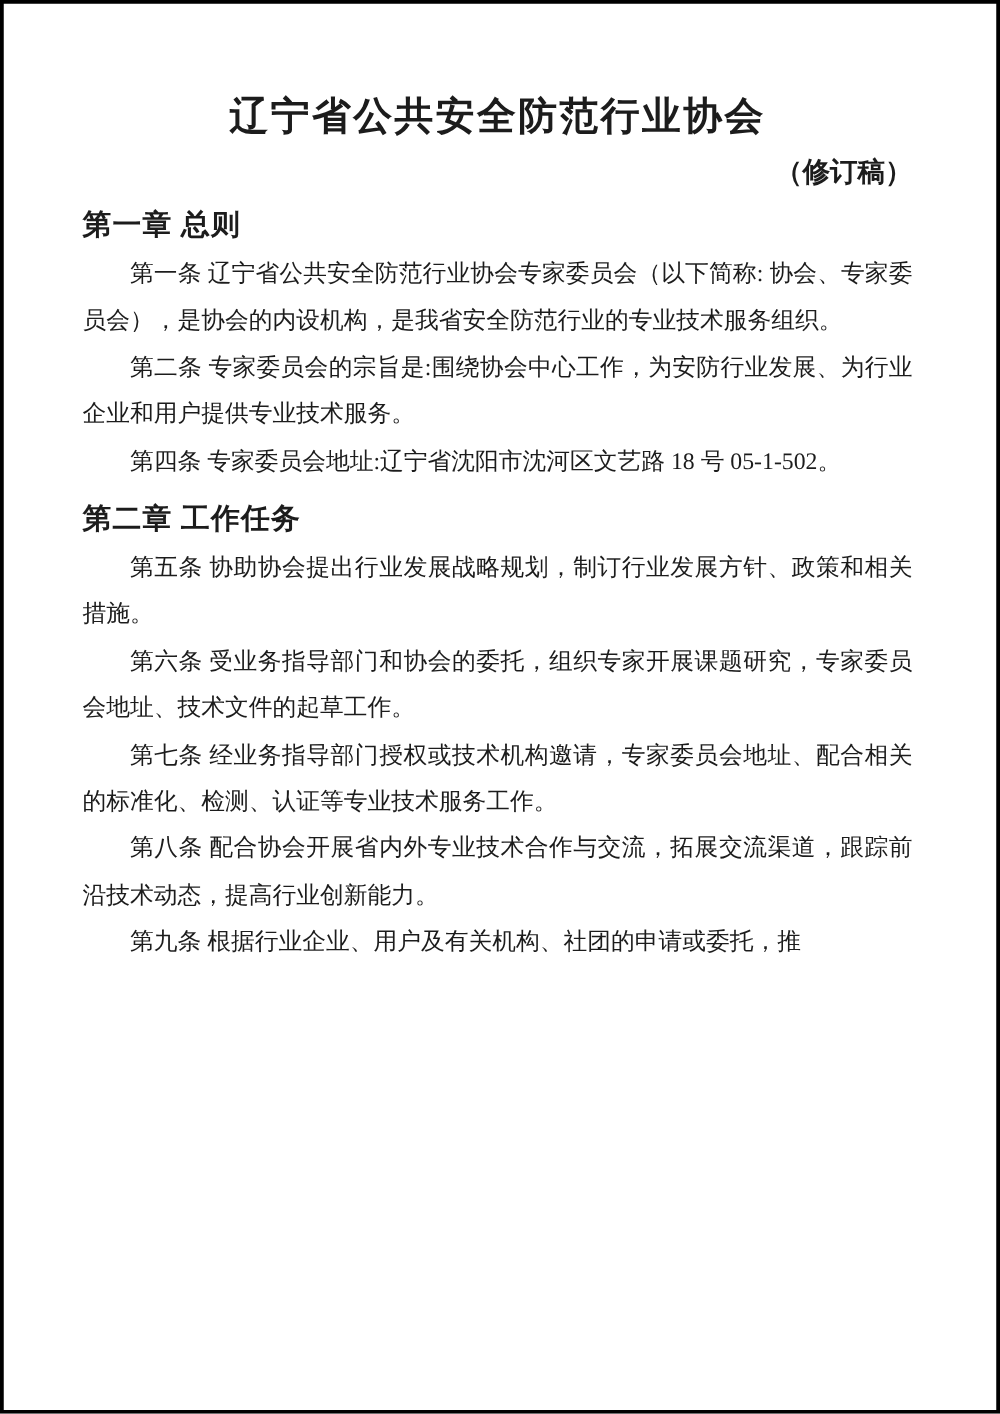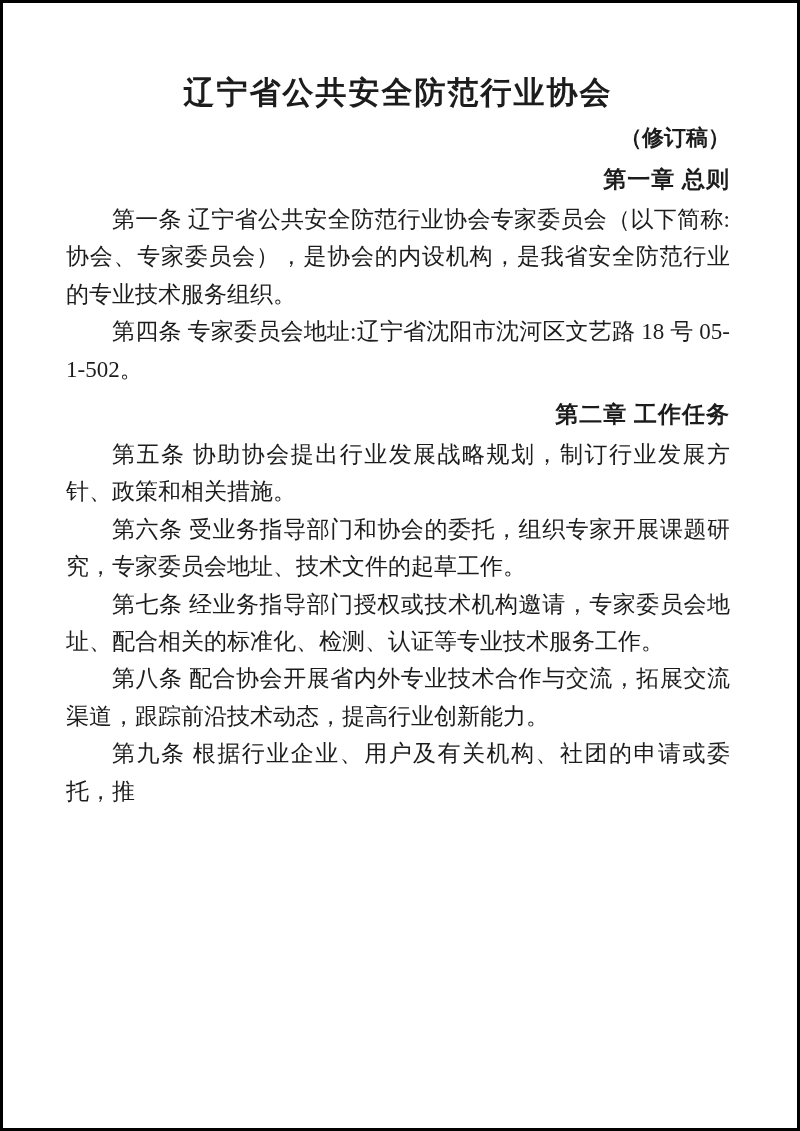--- a/index.html
+++ b/index.html
@@ -38,27 +38,27 @@
     font-size: 22px;
     line-height: 30px;
     text-align: right;
     margin: 8px 0 0 0;
   }
   .chapter-heading {
     font-family: "Liberation Serif", "DejaVu Serif", serif;
     font-weight: bold;
     font-size: 23px;
     line-height: 30px;
-    text-align: right;
+    text-align: left;
     letter-spacing: 1px;
     margin: 12px 0 6px 0;
   }
   .body-para {
     font-family: "Liberation Serif", "DejaVu Serif", serif;
-    font-size: 23px;
+    font-size: 19px;
     line-height: 37.4px;
     text-align: justify;
     text-indent: 2em;
     margin: 0;
   }
 </style>
 </head>
 <body>
 
 <div class="page-frame">
@@ -66,20 +66,21 @@
 
     <h1 class="doc-title">
       <span>辽宁省公共安全防范行业协会</span><br>
     </h1>
 
     <div class="doc-subtitle">（修订稿）</div>
 
     <div class="chapter-heading">第一章 总则</div>
 
     <p class="body-para">第一条 辽宁省公共安全防范行业协会专家委员会（以下简称: 协会、专家委员会），是协会的内设机构，是我省安全防范行业的专业技术服务组织。</p>
+    <p class="body-para">第二条 专家委员会的宗旨是:围绕协会中心工作，为安防行业发展、为行业企业和用户提供专业技术服务。</p>
     <p class="body-para">第四条 专家委员会地址:辽宁省沈阳市沈河区文艺路 18 号 05-1-502。</p>
 
     <div class="chapter-heading">第二章 工作任务</div>
 
     <p class="body-para">第五条 协助协会提出行业发展战略规划，制订行业发展方针、政策和相关措施。</p>
     <p class="body-para">第六条 受业务指导部门和协会的委托，组织专家开展课题研究，专家委员会地址、技术文件的起草工作。</p>
     <p class="body-para">第七条 经业务指导部门授权或技术机构邀请，专家委员会地址、配合相关的标准化、检测、认证等专业技术服务工作。</p>
     <p class="body-para">第八条 配合协会开展省内外专业技术合作与交流，拓展交流渠道，跟踪前沿技术动态，提高行业创新能力。</p>
     <p class="body-para">第九条 根据行业企业、用户及有关机构、社团的申请或委托，推</p>
 

